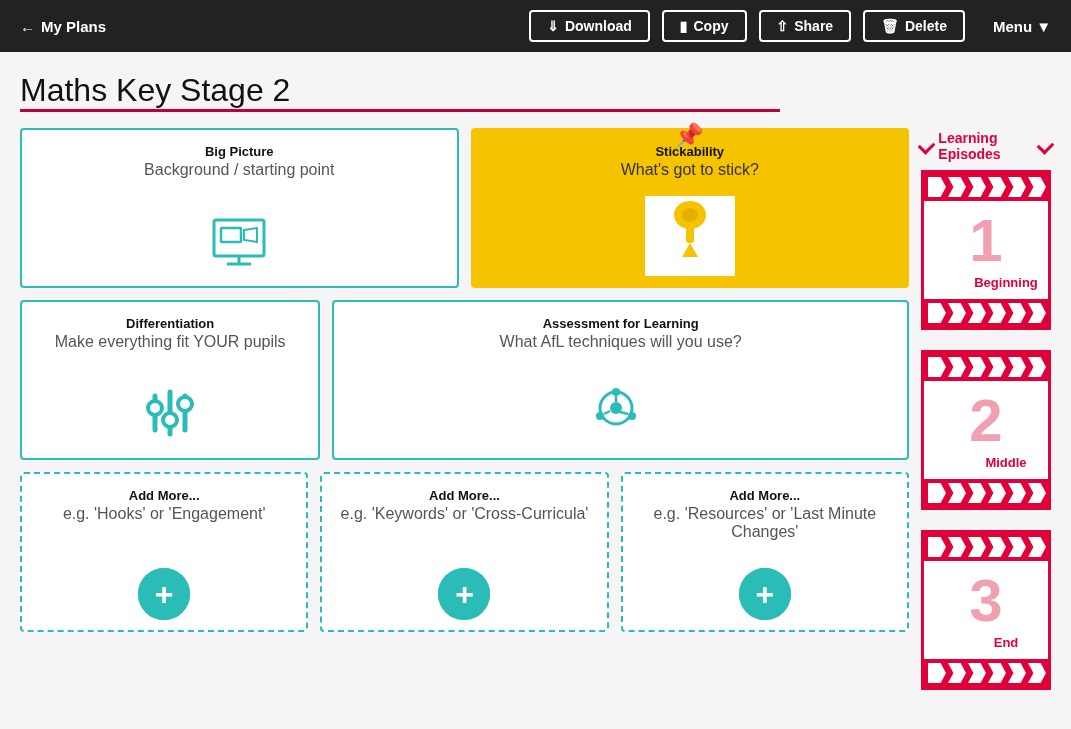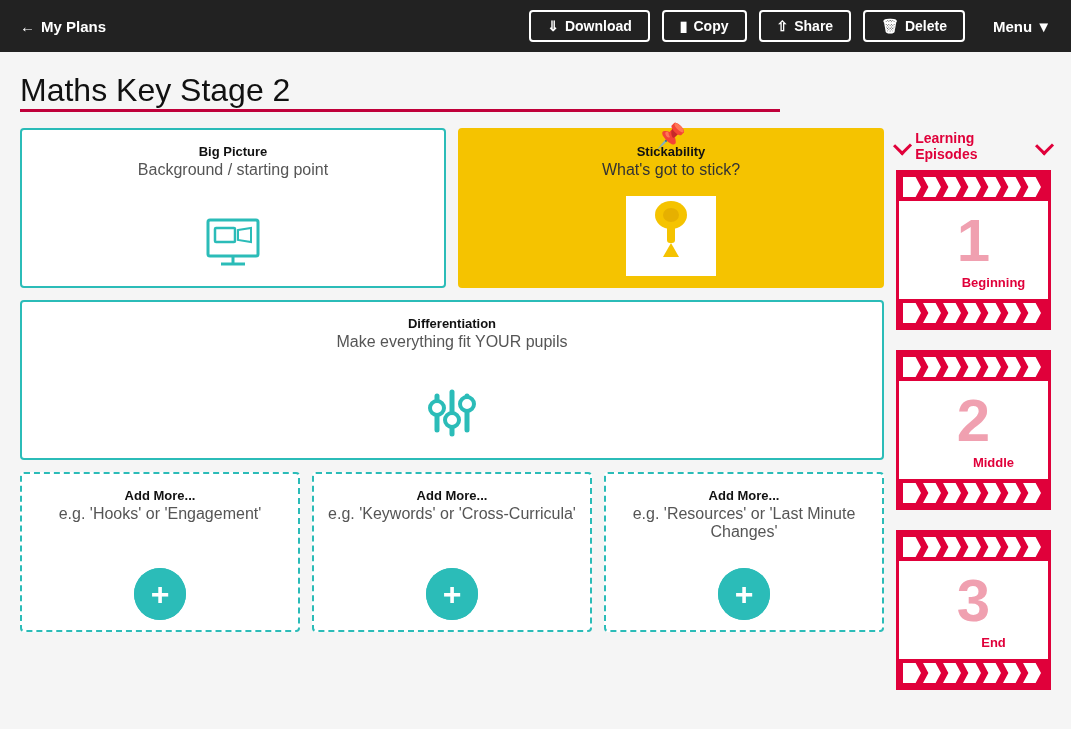--- a/index.html
+++ b/index.html
@@ -70,21 +70,21 @@
 
     
     .content-area {
       display: flex;
       gap: 12px;
     }
     .cards-area {
       flex: 1;
     }
     .episodes-area {
-      width: 155px;
+      width: 130px;
       display: flex;
       flex-direction: column;
       gap: 0;
     }
 
     
     .episodes-header {
       display: flex;
       align-items: center;
       justify-content: center;
@@ -334,20 +334,36 @@
               <line x1="20" y1="10" x2="20" y2="44" stroke="#2bbcb8" stroke-width="5" stroke-linecap="round"></line>
               <line x1="35" y1="6" x2="35" y2="48" stroke="#2bbcb8" stroke-width="5" stroke-linecap="round"></line>
               <line x1="50" y1="10" x2="50" y2="44" stroke="#2bbcb8" stroke-width="5" stroke-linecap="round"></line>
               <circle cx="20" cy="22" r="7" fill="white" stroke="#2bbcb8" stroke-width="4"></circle>
               <circle cx="35" cy="34" r="7" fill="white" stroke="#2bbcb8" stroke-width="4"></circle>
               <circle cx="50" cy="18" r="7" fill="white" stroke="#2bbcb8" stroke-width="4"></circle>
             </svg>
           </div>
         </div>
 
+        <div class="card" style="flex:2">
+          <div class="card-title">Assessment for Learning</div>
+          <div class="card-subtitle">What AfL techniques will you use?</div>
+          <div class="card-icon">
+            <svg width="70" height="60" viewBox="0 0 70 60" fill="none">
+              <circle cx="30" cy="28" r="16" stroke="#2bbcb8" stroke-width="3" fill="none"></circle>
+              <circle cx="30" cy="28" r="6" fill="#2bbcb8"></circle>
+              <circle cx="30" cy="12" r="4" fill="#2bbcb8"></circle>
+              <circle cx="46" cy="36" r="4" fill="#2bbcb8"></circle>
+              <line x1="30" y1="16" x2="30" y2="22" stroke="#2bbcb8" stroke-width="2.5"></line>
+              <line x1="34" y1="32" x2="42" y2="34" stroke="#2bbcb8" stroke-width="2.5"></line>
+              <circle cx="14" cy="36" r="4" fill="#2bbcb8"></circle>
+              <line x1="18" y1="34" x2="24" y2="31" stroke="#2bbcb8" stroke-width="2.5"></line>
+            </svg>
+          </div>
+        </div>
       </div>
 
       <div class="card-row">
 
         <div class="card card-add">
           <div class="card-title">Add More...</div>
           <div class="card-subtitle">e.g. 'Hooks' or 'Engagement'</div>
           <div class="card-icon">
             <span style="background:#2bbcb8;color:white;border-radius:50%;width:52px;height:52px;display:flex;align-items:center;justify-content:center;font-size:32px;font-weight:bold;">+</span>
           </div>

